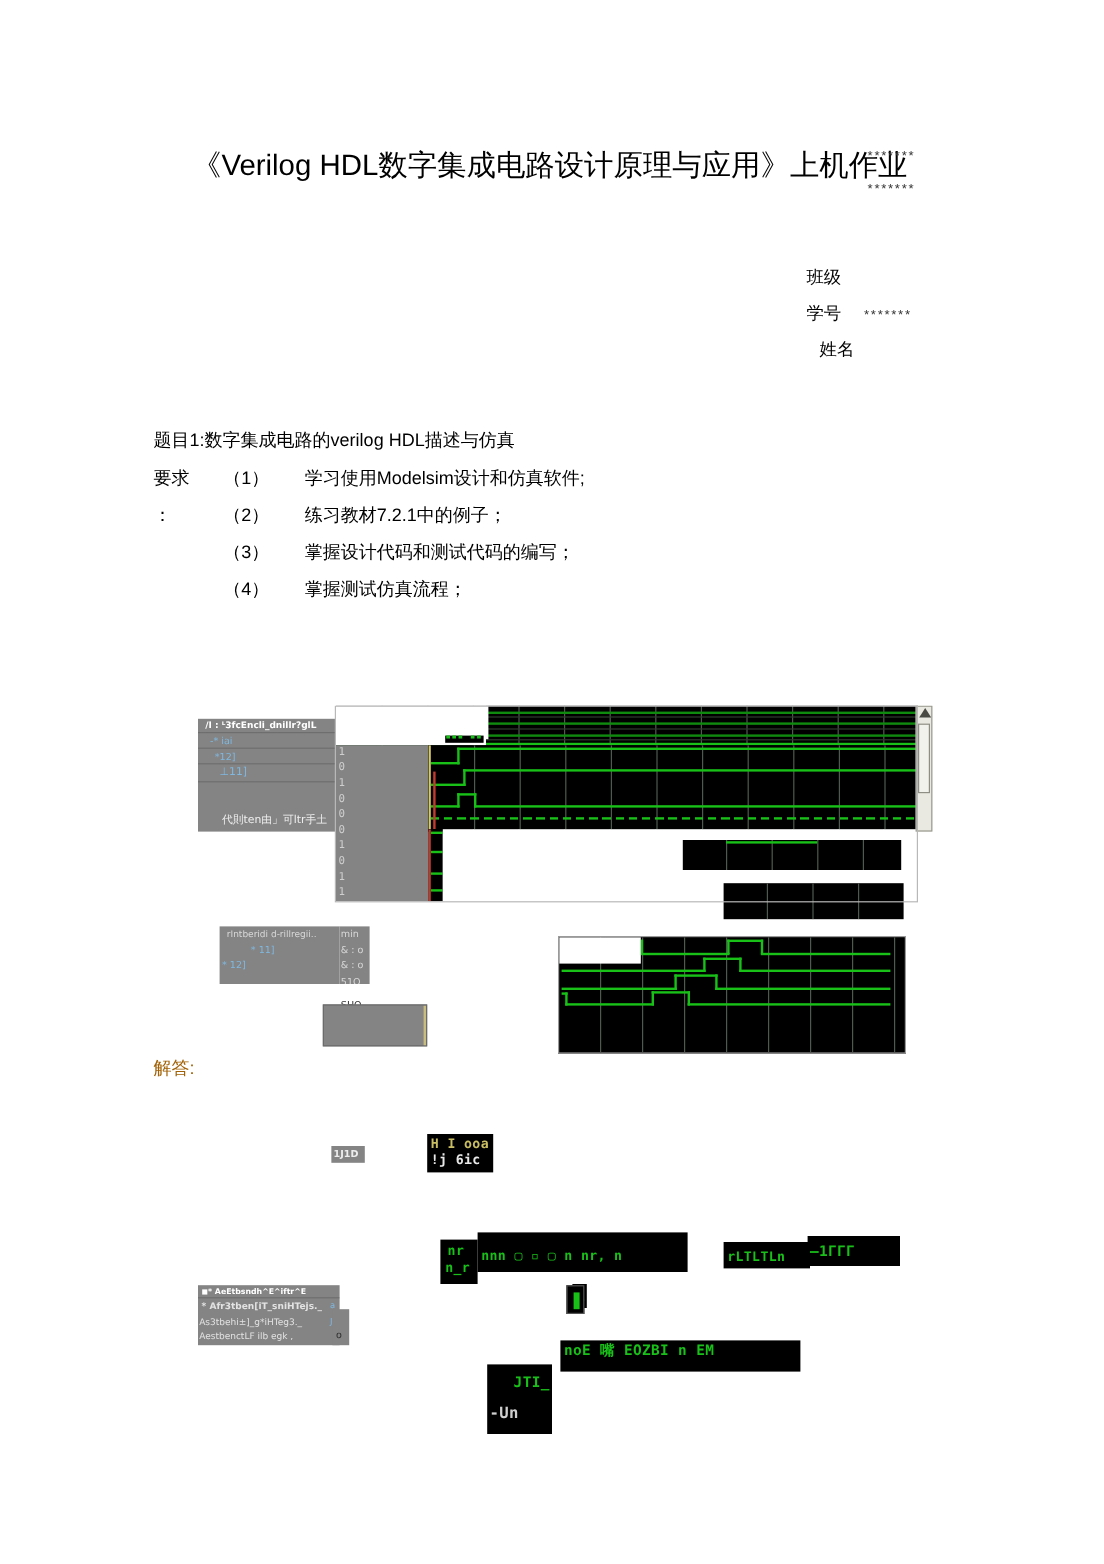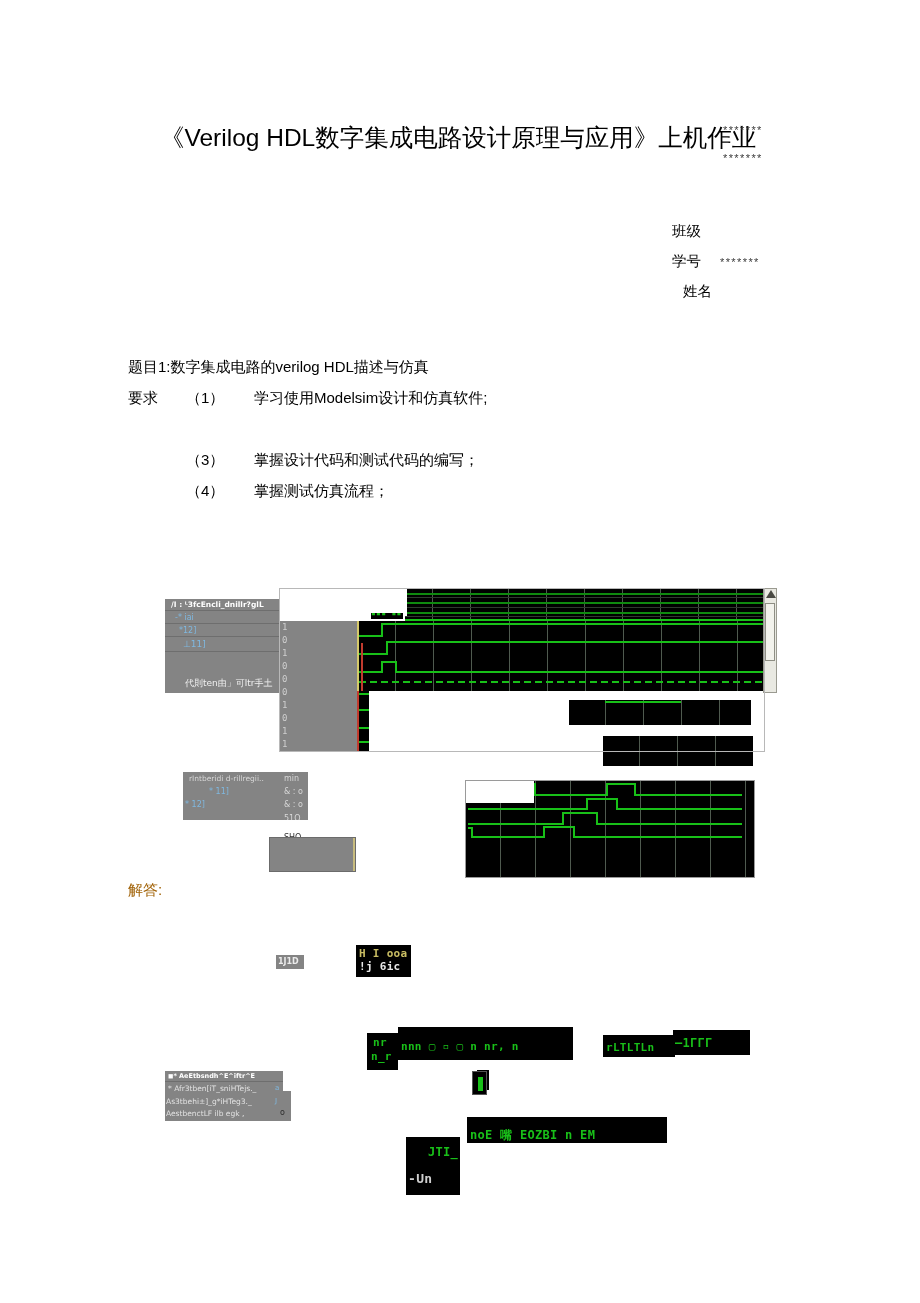--- a/index.html
+++ b/index.html
@@ -158,20 +158,23 @@
     <span class="info-label">学号</span><span class="info-stars">*******</span>
   </div>
   <div class="info-row" id="info-2">
     <span class="info-label">姓名</span><span class="info-stars"></span>
   </div>
 
   <div class="task-heading">题目1:数字集成电路的verilog HDL描述与仿真</div>
 
   <div class="req-line" id="req-0">
     <span class="req-tag">要求</span><span class="req-num">（1）</span><span class="req-text">学习使用Modelsim设计和仿真软件;</span>
+  </div>
+  <div class="req-line" id="req-1">
+    <span class="req-tag">：</span><span class="req-num">（2）</span><span class="req-text">练习教材7.2.1中的例子；</span>
   </div>
   <div class="req-line" id="req-2">
     <span class="req-tag"></span><span class="req-num">（3）</span><span class="req-text">掌握设计代码和测试代码的编写；</span>
   </div>
   <div class="req-line" id="req-3">
     <span class="req-tag"></span><span class="req-num">（4）</span><span class="req-text">掌握测试仿真流程；</span>
   </div>
 
   <div class="art" style="left:165px; top:588px; width:615px; height:185px;">
 
@@ -376,21 +379,21 @@
       <div class="gtxt ytxt" style="left:3px; top:2px; font-size:11px;">H I ooa</div>
       <div class="gtxt wtxt" style="left:3px; top:15px; font-size:11px;">!j 6ic</div>
     </div>
   </div>
 
   <div class="art" style="left:160px; top:1025px; width:610px; height:180px;">
 
     <div class="art blk-gray" style="left:5px; top:46px; width:118px; height:50px;">
       <div class="ptxt ptxt-hdr" style="left:3px; top:1px; font-size:6.5px;">◼* AeEtbsndh^E^iftr^E</div>
       <div class="prow-sep" style="top:10px;"></div>
-      <div class="ptxt" style="left:3px; top:13px; font-size:7.5px; color:#e2e2e2;">*  Afr3tben[iT_sniHTejs._</div>
+      <div class="ptxt" style="left:3px; top:13px; font-size:7.5px; color:#e2e2e2;font-weight:bold;">*  Afr3tben[iT_sniHTejs._</div>
       <div class="ptxt" style="left:1px; top:26px; font-size:7.5px; color:#e2e2e2;">As3tbehi±]_g*iHTeg3._</div>
       <div class="ptxt" style="left:1px; top:38px; font-size:7.5px; color:#e2e2e2;">AestbenctLF ilb egk ,</div>
       <div class="ptxt ptxt-blue" style="left:110px; top:13px; font-size:7px;">a</div>
       <div class="ptxt ptxt-blue" style="left:110px; top:26px; font-size:7px;">J</div>
     </div>
     <div class="art blk-gray" style="left:117px; top:66px; width:14px; height:30px;">
       <div class="ptxt" style="left:3px; top:17px; font-size:8px; color:#2d2d2d;">o</div>
     </div>
 
     <div class="art blk-black" style="left:207px; top:8px; width:31px; height:37px;">
@@ -412,21 +415,21 @@
 
     <div class="art blk-black" style="left:513px; top:5px; width:77px; height:25px;text-align:right;">
       <div class="gtxt" style="left:2px; top:6px; font-size:12px;">—1ΓΓΓ</div>
     </div>
 
     <div class="art blk-black" style="left:312px; top:46px; width:15px; height:24px; border:1px solid #555;">
       <div class="wave" style="left:5px; top:5px; width:5px; height:14px;"></div>
     </div>
 
     <div class="art blk-black" style="left:307px; top:92px; width:200px; height:26px;">
-      <div class="gtxt" style="left:3px; top:10px; font-size:12px;text-align:center;">noE 嘴 EOZBI n  EM</div>
+      <div class="gtxt" style="left:3px; top:0; font-size:12px;text-align:center;">noE 嘴 EOZBI n  EM</div>
     </div>
 
     <div class="art blk-black" style="left:246px; top:112px; width:54px; height:28px;">
       <div class="gtxt" style="left:22px; top:8px; font-size:12px;">JTI_</div>
     </div>
 
     <div class="art blk-black" style="left:246px; top:140px; width:54px; height:30px;">
       <div class="gtxt" style="left:2px; top:6px; font-size:13px; color:#cfcfcf;">-Un</div>
     </div>
   </div>

